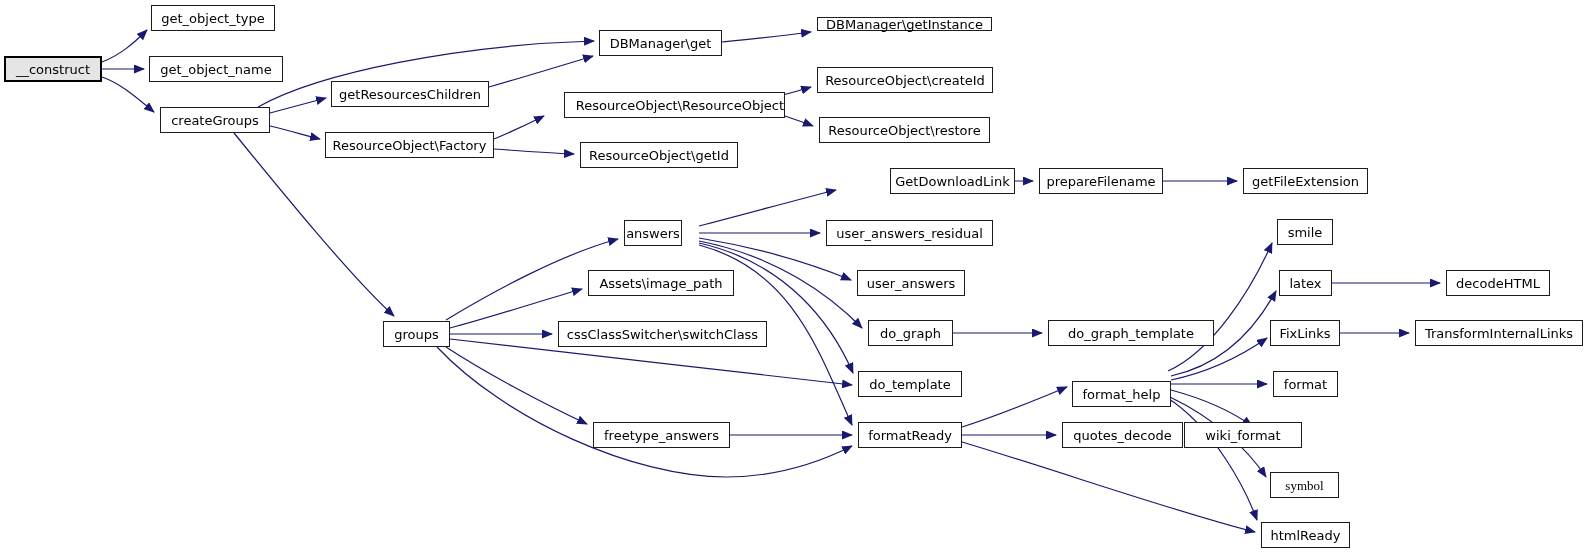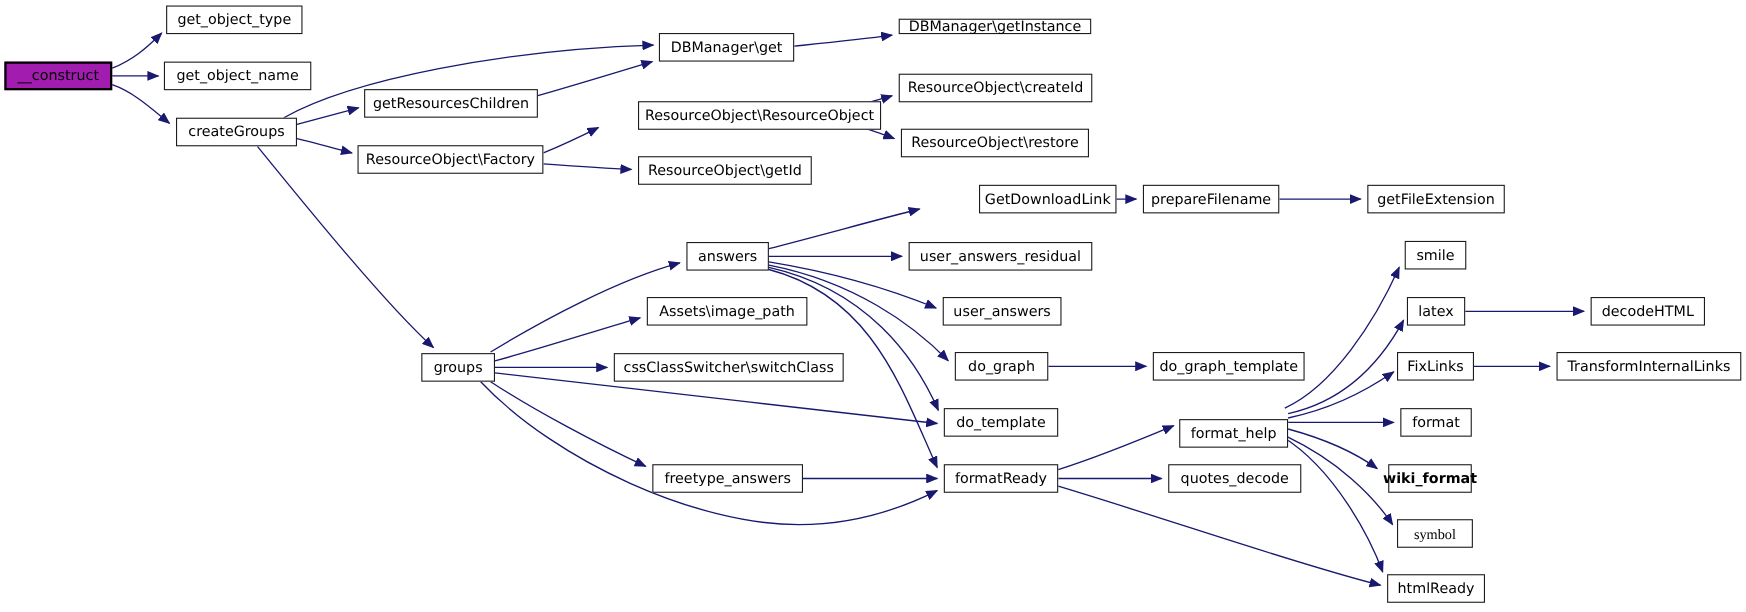--- a/index.html
+++ b/index.html
@@ -15,21 +15,21 @@
     position:absolute;
     box-sizing:border-box;
     background:#ffffff;
     border:1px solid #1c1c1c;
     display:flex;align-items:center;justify-content:center;
     font-size:13px;line-height:1;color:#000000;
     white-space:nowrap;
     cursor:pointer;
   }
   .node.root{
-    background:#a21caf;
+    background:#e5e5e5;
     border:2px solid #000000;
     cursor:default;
   }
   .edge{fill:none;stroke:#191970;stroke-width:1.2;}
 </style>
 </head>
 <body>
 
 <div id="stage">
   <svg id="edge-layer" width="1587" height="556" viewBox="0 0 1587 556">
@@ -100,54 +100,54 @@
       </div>
       <div class="node" style="left: 325px; top: 132px; width: 169px; height: 26px;">
         <span>ResourceObject\Factory</span>
       </div>
       <div class="node" style="left: 599px; top: 30px; width: 123px; height: 26px;">
         <span>DBManager\get</span>
       </div>
       <div class="node" style="left: 817px; top: 17px; width: 175px; height: 14px;">
         <span>DBManager\getInstance</span>
       </div>
-      <div class="node" style="left: 580px; top: 92px; width: 221px; height: 26px;">
+      <div class="node" style="left: 564px; top: 92px; width: 221px; height: 26px; justify-content: flex-end;">
         <span>ResourceObject\ResourceObject</span>
       </div>
       <div class="node" style="left: 817px; top: 67px; width: 176px; height: 26px;">
         <span>ResourceObject\createId</span>
       </div>
       <div class="node" style="left: 819px; top: 117px; width: 171px; height: 26px;">
         <span>ResourceObject\restore</span>
       </div>
       <div class="node" style="left: 580px; top: 142px; width: 158px; height: 26px;">
         <span>ResourceObject\getId</span>
       </div>
       <div class="node" style="left: 842px; top: 168px; width: 125px; height: 26px; margin-left: 48px;">
         <span>GetDownloadLink</span>
       </div>
       <div class="node" style="left: 1039px; top: 168px; width: 124px; height: 26px;">
         <span>prepareFilename</span>
       </div>
       <div class="node" style="left: 1243px; top: 168px; width: 125px; height: 26px;">
         <span>getFileExtension</span>
       </div>
-      <div class="node" style="left: 624px; top: 220px; width: 75px; height: 26px;">
+      <div class="node" style="left: 624px; top: 220px; width: 58px; height: 26px;">
         <span>answers</span>
       </div>
       <div class="node" style="left: 826px; top: 220px; width: 167px; height: 26px;">
         <span>user_answers_residual</span>
       </div>
       <div class="node" style="left: 857px; top: 270px; width: 108px; height: 26px;">
         <span>user_answers</span>
       </div>
       <div class="node" style="left: 868px; top: 320px; width: 85px; height: 26px;">
         <span>do_graph</span>
       </div>
-      <div class="node" style="left: 1048px; top: 320px; width: 138px; height: 26px;">
+      <div class="node" style="left: 1048px; top: 320px; width: 166px; height: 26px;">
         <span>do_graph_template</span>
       </div>
       <div class="node" style="left: 1277px; top: 219px; width: 56px; height: 26px;">
         <span>smile</span>
       </div>
       <div class="node" style="left: 1279px; top: 270px; width: 53px; height: 26px;">
         <span>latex</span>
       </div>
       <div class="node" style="left: 1446px; top: 270px; width: 104px; height: 26px;">
         <span>decodeHTML</span>
@@ -178,21 +178,21 @@
       </div>
       <div class="node" style="left: 593px; top: 422px; width: 137px; height: 26px;">
         <span>freetype_answers</span>
       </div>
       <div class="node" style="left: 858px; top: 422px; width: 104px; height: 26px;">
         <span>formatReady</span>
       </div>
       <div class="node" style="left: 1062px; top: 422px; width: 121px; height: 26px;">
         <span>quotes_decode</span>
       </div>
-      <div class="node" style="left: 1262px; top: 422px; width: 76px; height: 26px; font-weight: bold;">
+      <div class="node" style="left: 1184px; top: 422px; width: 118px; height: 26px;">
         <span>wiki_format</span>
       </div>
       <div class="node" style="left: 1270px; top: 472px; width: 69px; height: 26px; font-family: Liberation Serif, serif;">
         <span>symbol</span>
       </div>
       <div class="node" style="left: 1261px; top: 522px; width: 89px; height: 26px;">
         <span>htmlReady</span>
       </div>
     </div>
 </div>

